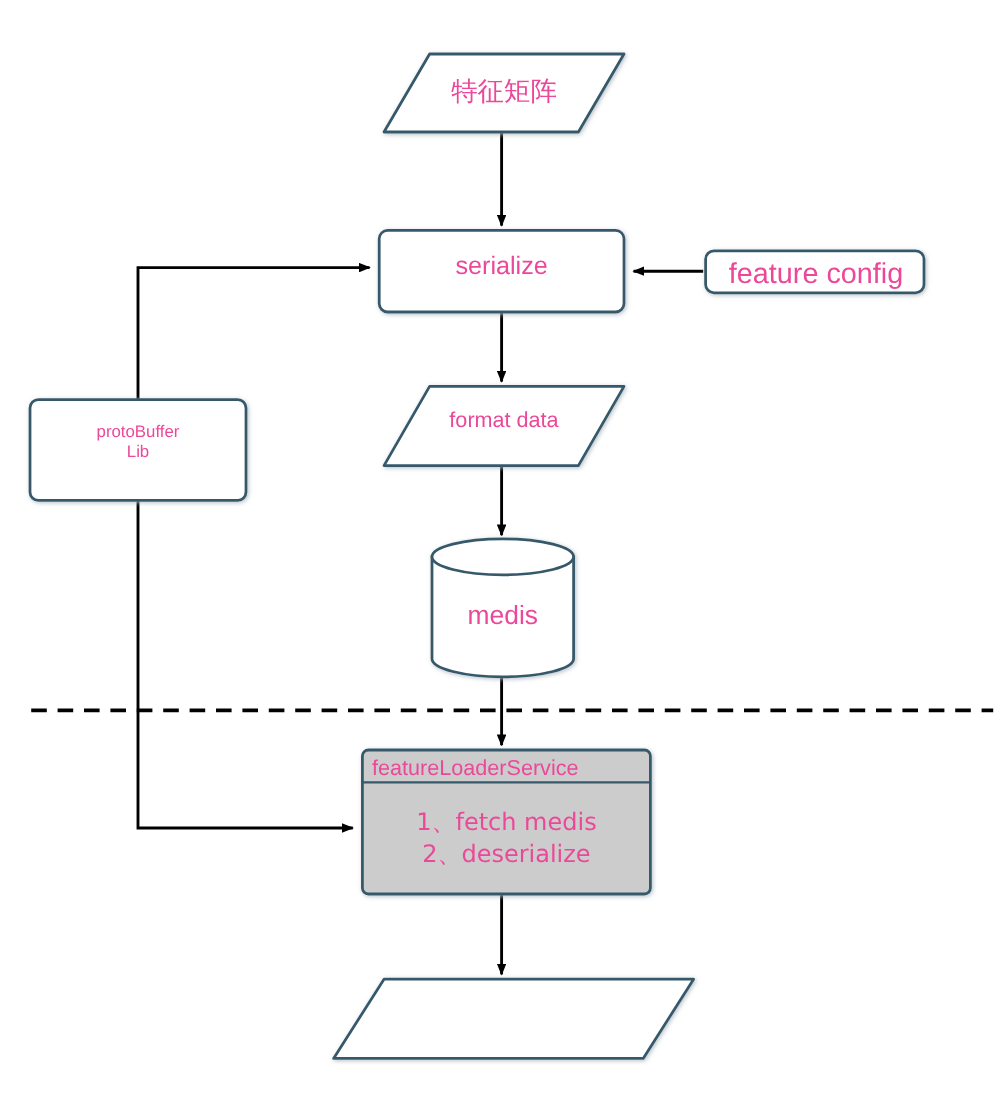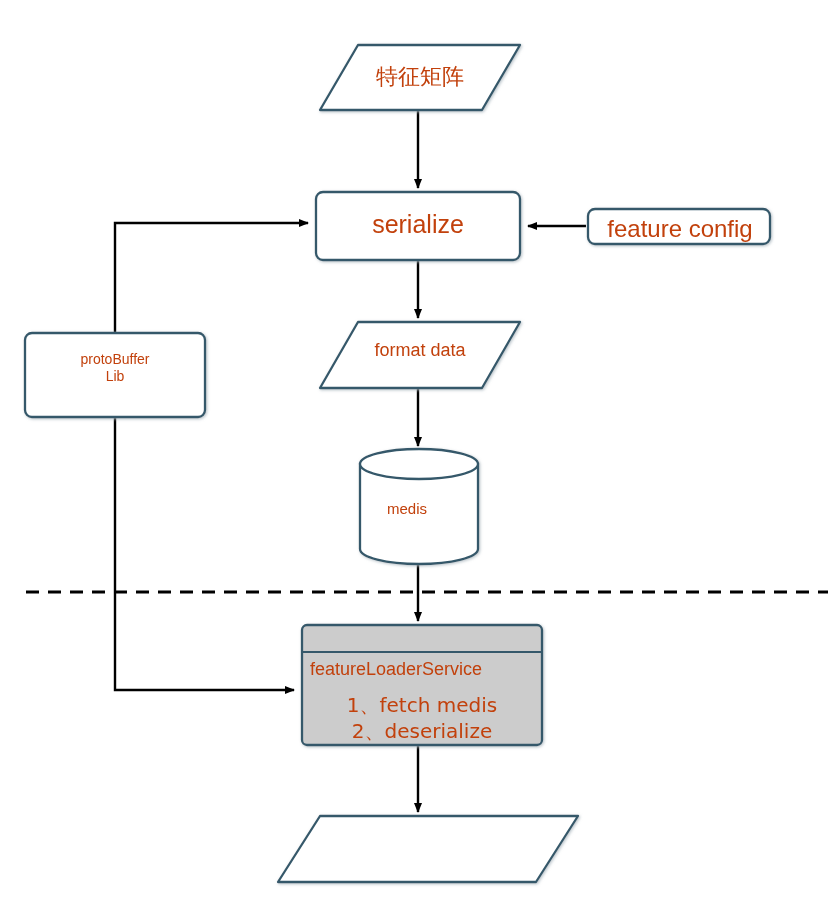--- a/index.html
+++ b/index.html
@@ -19,63 +19,62 @@
   }
   #diagram-svg {
     position: absolute;
     left: 0;
     top: 0;
     width: 828px;
     height: 914px;
   }
   .node-label {
     position: absolute;
-    color: #c2410c;
+    color: #ec4899;
     text-align: center;
     line-height: 1.22;
     white-space: pre;
     pointer-events: none;
     font-family: "Liberation Sans", "DejaVu Sans", sans-serif;
   }
   .lbl-feature-matrix {
     left: 320px; top: 64px; width: 200px;
     font-size: 22px;
     font-family: "DejaVu Sans", sans-serif;
   }
   .lbl-serialize {
     left: 316px; top: 209px; width: 204px;
-    font-size: 25px;
+    font-size: 21px;
   }
   .lbl-feature-config {
     left: 576px; top: 214px; width: 208px;
     font-size: 24px;
   }
   .lbl-protobuffer {
     left: 25px; top: 351px; width: 180px;
     font-size: 14px;
   }
   .lbl-format-data {
     left: 320px; top: 340px; width: 200px;
     font-size: 18px;
   }
   .lbl-medis {
-    left: 348px; top: 500px; width: 118px;
-    font-size: 15px;
+    left: 360px; top: 500px; width: 118px;
+    font-size: 22px;
   }
   .lbl-fls-title {
-    left: 310px; top: 659px; width: 230px;
+    left: 310px; top: 630px; width: 230px;
     font-size: 18px;
     text-align: left;
   }
   .lbl-fls-body {
     left: 302px; top: 672px; width: 240px;
     font-size: 20px;
     line-height: 1.30;
     font-family: "DejaVu Sans", sans-serif;
-    margin-top: 20px;
   }
   .lbl-online-feature-map {
     left: 290px; top: 838px; width: 250px;
     font-size: 20px;
   }
 </style>
 </head>
 <body>
 
 <div id="canvas">

